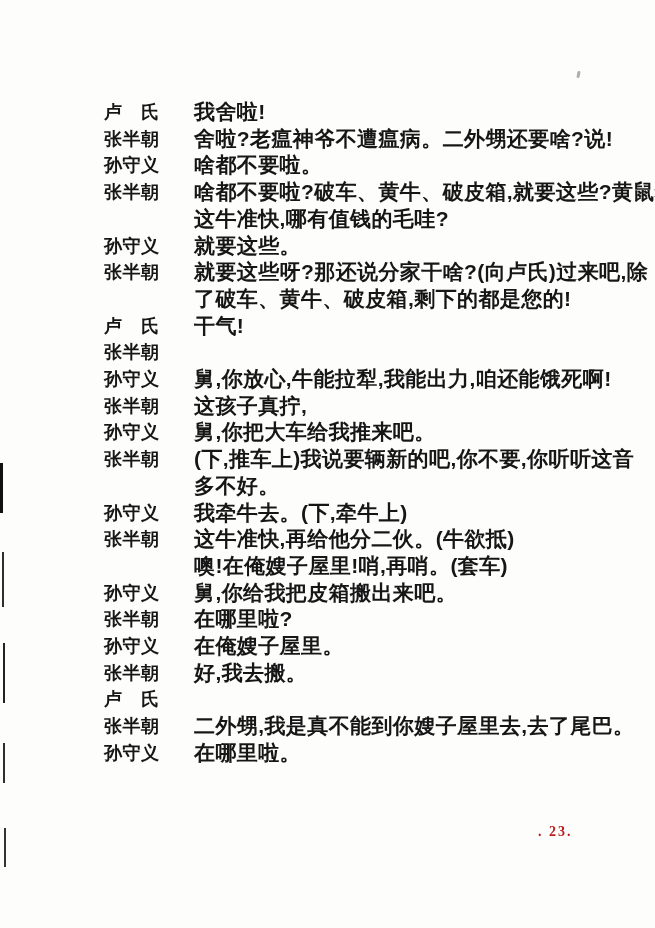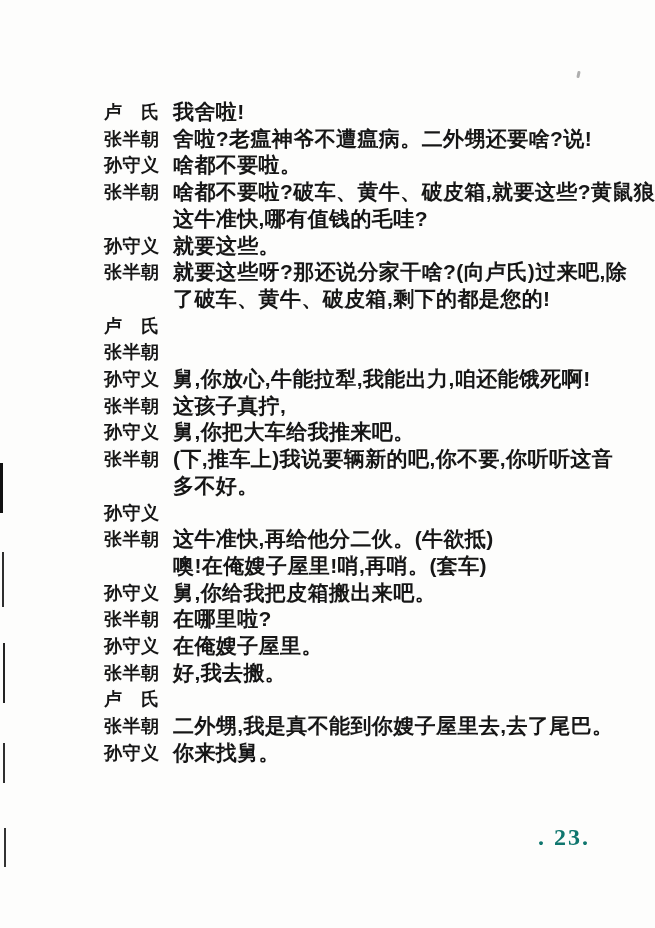--- a/index.html
+++ b/index.html
@@ -30,39 +30,39 @@
     flex: none;
     width: 64px;
     font-size: 18px;
     line-height: 26.7px;
     font-weight: bold;
     letter-spacing: 0.5px;
     white-space: pre;
   }
   .text {
     flex: none;
-    margin-left: 5px;
+    margin-left: 26px;
     width: 396px;
     font-size: 21px;
     line-height: 26.7px;
     font-weight: bold;
     letter-spacing: 0.4px;
   }
   .line {
     white-space: nowrap;
   }
   .page-number {
     position: absolute;
     left: 538px;
     top: 824px;
-    font-size: 24px;
+    font-size: 14px;
     font-weight: bold;
     letter-spacing: 2px;
     font-family: "Liberation Serif", "DejaVu Serif", serif;
-    color: #0f766e;
+    color: #b91c1c;
   }
   .edge-mark {
     position: absolute;
     background: #1c1c1c;
   }
   .speck {
     position: absolute;
     left: 577px;
     top: 71px;
     width: 3px;
@@ -119,20 +119,23 @@
       </div>
       <div class="row">
         <div class="speaker">张半朝</div>
         <div class="text">
           <div class="line">就要这些呀?那还说分家干啥?(向卢氏)过来吧,除</div>
           <div class="line">了破车、黄牛、破皮箱,剩下的都是您的!</div>
         </div>
       </div>
       <div class="row">
         <div class="speaker">卢　氏</div>
+        <div class="text">
+          <div class="line">干气!</div>
+        </div>
       </div>
       <div class="row">
         <div class="speaker">张半朝</div>
       </div>
       <div class="row">
         <div class="speaker">孙守义</div>
         <div class="text">
           <div class="line">舅,你放心,牛能拉犁,我能出力,咱还能饿死啊!</div>
         </div>
       </div>
@@ -150,20 +153,23 @@
       </div>
       <div class="row">
         <div class="speaker">张半朝</div>
         <div class="text">
           <div class="line">(下,推车上)我说要辆新的吧,你不要,你听听这音</div>
           <div class="line">多不好。</div>
         </div>
       </div>
       <div class="row">
         <div class="speaker">孙守义</div>
+        <div class="text">
+          <div class="line">我牵牛去。(下,牵牛上)</div>
+        </div>
       </div>
       <div class="row">
         <div class="speaker">张半朝</div>
         <div class="text">
           <div class="line">这牛准快,再给他分二伙。(牛欲抵)</div>
           <div class="line">噢!在俺嫂子屋里!哨,再哨。(套车)</div>
         </div>
       </div>
       <div class="row">
         <div class="speaker">孙守义</div>
@@ -194,18 +200,18 @@
       </div>
       <div class="row">
         <div class="speaker">张半朝</div>
         <div class="text">
           <div class="line">二外甥,我是真不能到你嫂子屋里去,去了尾巴。</div>
         </div>
       </div>
       <div class="row">
         <div class="speaker">孙守义</div>
         <div class="text">
-          <div class="line">你来找舅。</div>
+          <div class="line">在哪里啦。</div>
         </div>
       </div>
     </main>
   <div class="page-number">. 23.</div>
 </div>
 
 </body></html>

